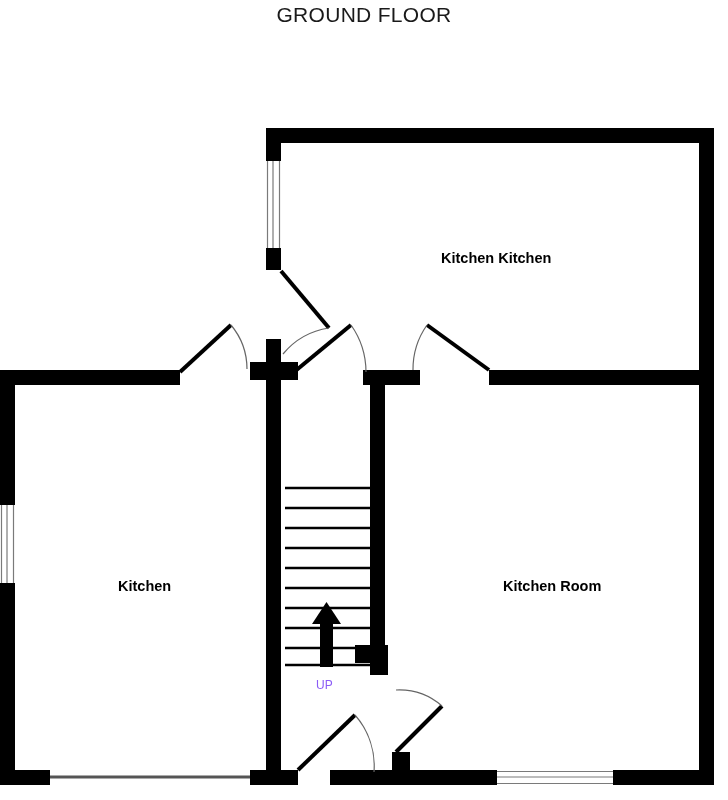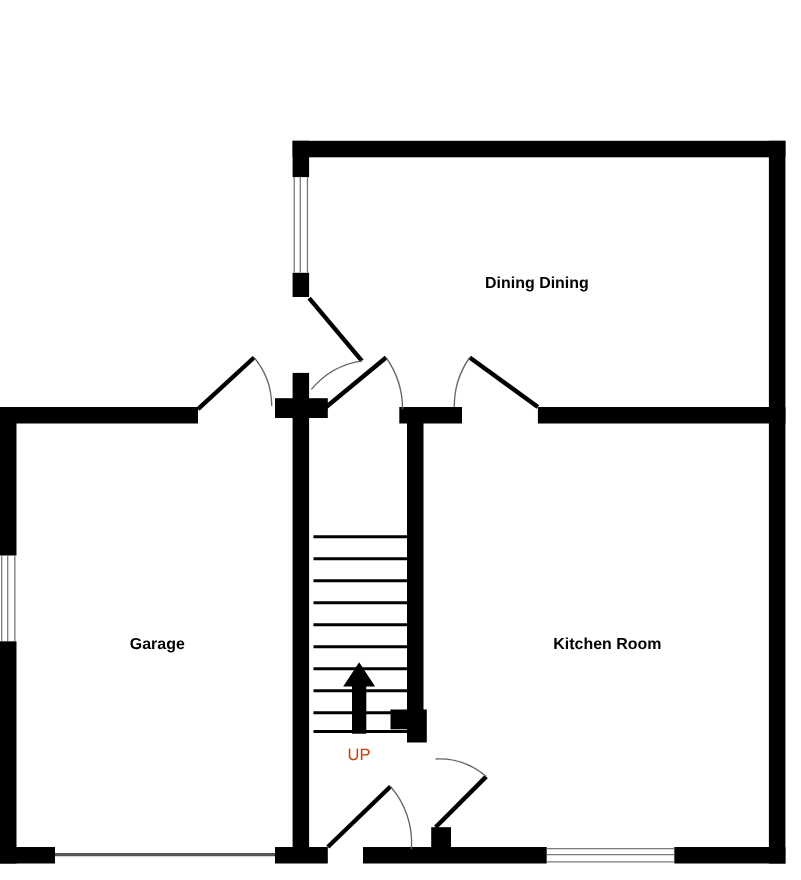--- a/index.html
+++ b/index.html
@@ -40,32 +40,33 @@
   .room-label {
     position: absolute;
     font-size: 14.5px;
     font-weight: bold;
     color: #000000;
     white-space: nowrap;
     font-family: "Liberation Sans", sans-serif;
   }
   .stair-label {
     position: absolute;
-    font-size: 15px;
+    font-size: 12px;
     font-weight: 400;
-    color: #c2410c;
+    color: #8b5cf6;
     white-space: nowrap;
     font-family: "Liberation Sans", sans-serif;
   }
 </style>
 </head>
 <body>
 
 <div id="floorplan-root">
 
+  <div id="plan-title">GROUND FLOOR</div>
 
   <svg id="plan-svg" width="728" height="800" viewBox="0 0 728 800">
 
     <g fill="#000000">
 
       <rect x="266" y="128" width="448" height="15"></rect>
 
       <rect x="266" y="128" width="15" height="33"></rect>
 
       <rect x="266" y="248" width="15" height="22"></rect>
@@ -175,21 +176,21 @@
       </g>
 
       <g fill="#000000">
         <rect x="320" y="615" width="13" height="52"></rect>
         <polygon points="326.5,602 341,624 312,624"></polygon>
       </g>
     </g>
 
   </svg>
 
-  <div class="room-label" style="left:441px; top:250px;">Dining Dining</div>
+  <div class="room-label" style="left:441px; top:250px;">Kitchen Kitchen</div>
 
-  <div class="room-label" style="left:118px; top:578px;">Garage</div>
+  <div class="room-label" style="left:118px; top:578px;">Kitchen</div>
 
   <div class="room-label" style="left:503px; top:578px;">Kitchen Room</div>
 
   <div class="stair-label" style="left:316px; top:678px;">UP</div>
 
 </div>
 
 </body></html>

